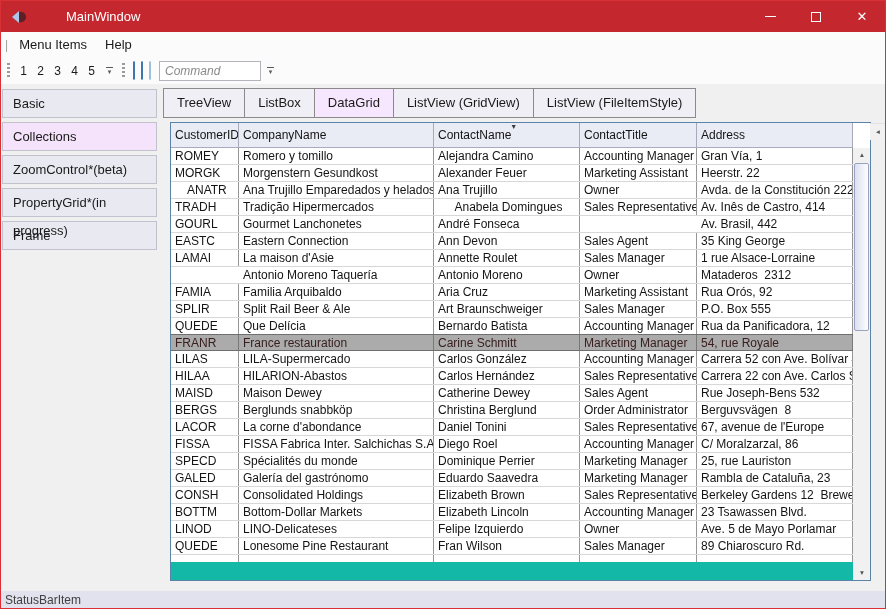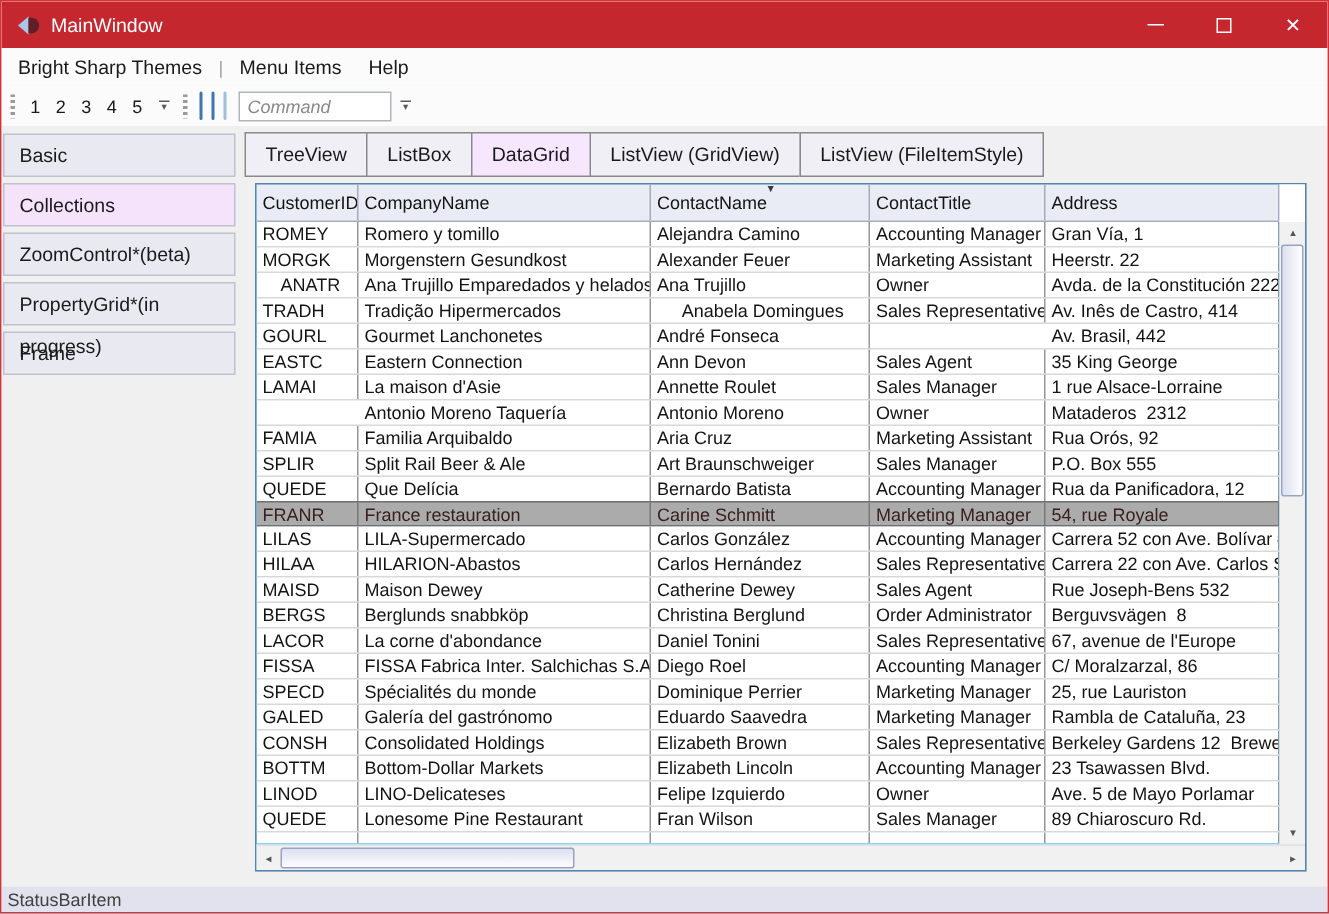--- a/index.html
+++ b/index.html
@@ -4,21 +4,21 @@
 <style>
   * { margin:0; padding:0; box-sizing:border-box; }
   body { font-family:"Liberation Sans", sans-serif; background:#888; }
   .window{
     position:relative; width:886px; height:609px;
     border:1px solid var(--window-border,#D93036);
     background:#F0F0F0; overflow:hidden;
     display:flex; flex-direction:column;
   }
   
-  .titlebar{ height:31px; background:var(--titlebar,#C5272E); display:flex; align-items:center; flex:0 0 auto; }
+  .titlebar{ height:31px; background:var(--titlebar,#C5272E); display:flex; align-items:center; flex:0 0 auto;gap:32px; }
   .app-icon{ width:16px; height:16px; margin-left:9px; display:inline-block; }
   .titletext{ color:#FFF; font-size:13px; margin-left:8px; }
   .win-controls{ margin-left:auto; display:flex; height:100%; }
   .win-btn{ width:46px; height:100%; display:flex; align-items:center; justify-content:center; cursor:default; }
   .glyph-min{ width:11px; height:1px; background:#FFF; display:block; }
   .glyph-max{ width:10px; height:10px; border:1px solid #FFF; display:block; }
   .glyph-close{ color:#FFF; font-size:13px; line-height:13px; }
   
   .menubar{ height:25px; background:#FBFBFB; display:flex; align-items:center; padding-left:2px; flex:0 0 auto; }
   .menu-item{ font-size:13px; color:#1A1A1A; padding:3px 9px; }
@@ -44,21 +44,21 @@
   .side-item{ width:155px; height:29px; line-height:28px; padding-left:10px; font-size:13px; color:#1A1A1A;
     background:#E9E9F2; border:1px solid #C2C2CE; margin-bottom:4px; }
   .side-item.sel{ background:var(--selected-sidebar,#F4E3FB); }
   .tabstrip{ position:absolute; left:162px; top:4px; display:flex; }
   .tab{ height:30px; line-height:28px; padding:0 13px; font-size:13px; color:#1A1A1A;
     background:#EFEFF5; border:1px solid #8A8A8A; margin-left:-1px; white-space:pre; }
   .tab:first-child{ margin-left:0; }
   .tab.sel{ background:var(--selected-tab,#F7E7FE); position:relative; z-index:2; }
   
   .grid-panel{ position:absolute; left:169px; top:38px; width:701px; height:459px;
-    border:1px solid var(--grid-border,#5B82A8); background:#7dd3fc; display:flex; flex-direction:column; }
+    border:1px solid var(--grid-border,#5B82A8); background:#14b8a6; display:flex; }
   .grid-main{ flex:1; display:flex; min-height:0; }
   .grid-left{ width:682px; display:flex; flex-direction:column; overflow:hidden; }
   .grid-header{ height:25px; display:flex; background:#EAECF5; border-bottom:1px solid #ABABC0; flex:0 0 auto; }
   .gh-cell{ position:relative; border-right:1px solid #A9A9BC; padding-left:4px; font-size:12px; line-height:25px;
     color:#141414; white-space:pre; overflow:hidden; }
   .sort-arrow{ position:absolute; top:0px; left:55%; transform:translateX(-50%); font-size:7px; line-height:7px; color:#3A3A3A; }
   .g-row{ height:17px; display:flex; border-bottom:1px solid #D8D8D8; background:#FFF; flex:0 0 auto; }
   .g-cell{ border-right:1px solid #969696; padding-left:4px; font-size:12px; line-height:16px;
     color:#141414; white-space:pre; overflow:hidden; }
   .g-row.sel{ background:var(--selected-row-bg,#ABABAB); border-top:1px solid #6F6F6F; border-bottom:1px solid #6F6F6F; margin-top:-1px; }
@@ -100,21 +100,20 @@
       <div class="win-btn">
           <span class="glyph-max"></span>
         </div>
       <div class="win-btn">
           <span class="glyph-close">✕</span>
         </div>
     </div>
   </div>
 
   <div class="menubar" id="menubar">
-      <div class="menu-item">Bright Sharp Themes</div>
       <span class="menu-separator">|</span>
       <div class="menu-item">Menu Items</div>
       <div class="menu-item">Help</div>
     </div>
 
   <div class="toolbar-tray">
     <span class="grip"></span>
     <span id="tb-numbers" style="display:flex">
         <div class="tb-btn">1</div>
         <div class="tb-btn">2</div>

